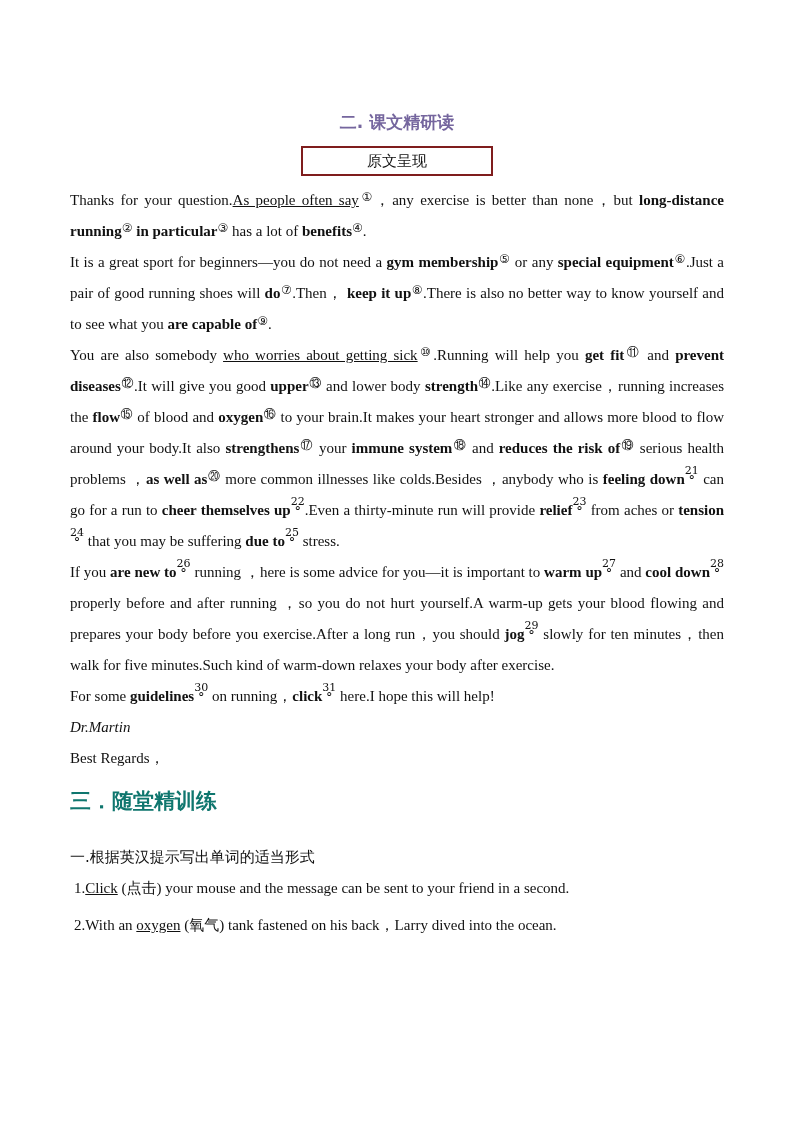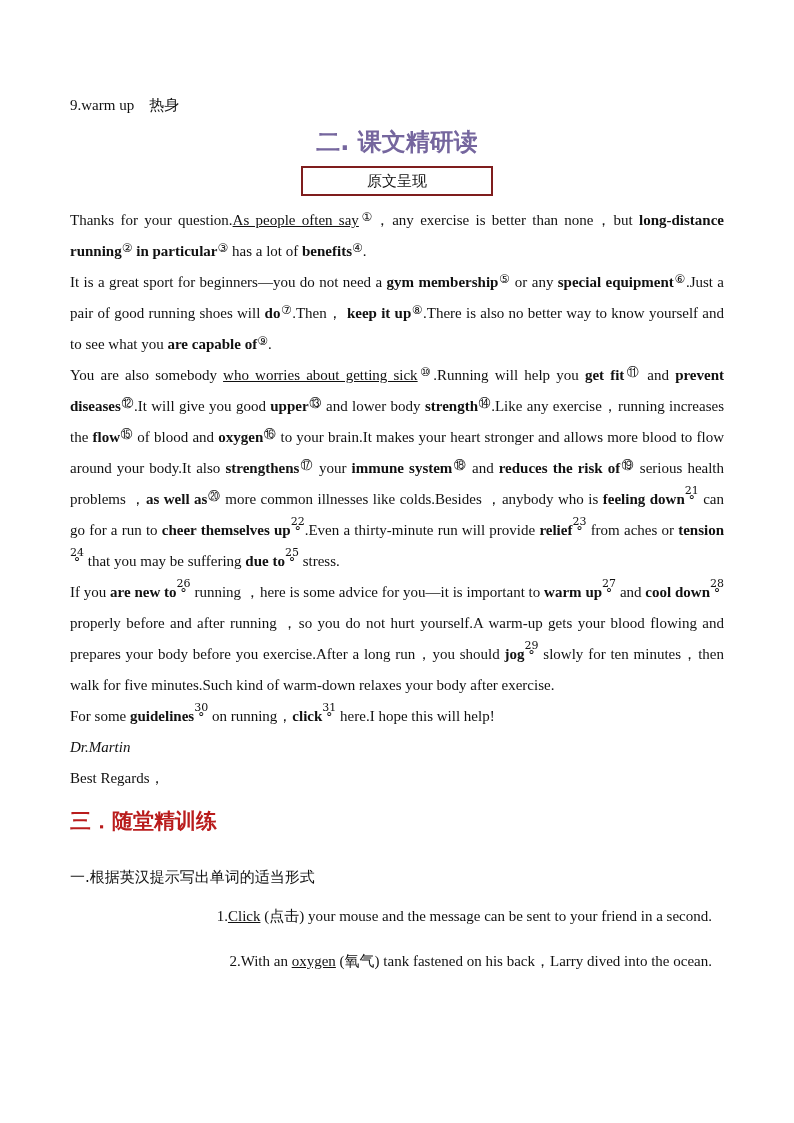--- a/index.html
+++ b/index.html
@@ -22,21 +22,21 @@
   }
   .topline {
     font-size: 15px;
     line-height: 20px;
     white-space: pre;
   }
   .h2 {
     text-align: center;
     color: #75669e;
     font-weight: bold;
-    font-size: 24px;
+    font-size: 17px;
     line-height: 28px;
     margin-top: 13px;
     font-family: "DejaVu Sans", "Liberation Sans", sans-serif;
   }
   .present-box {
     width: 188px;
     margin: 10px auto 0 auto;
     border: 2px solid #7f1d1d;
     text-align: center;
     font-size: 15px;
@@ -65,45 +65,44 @@
   .ns {
     display: inline-block;
     vertical-align: -1px;
     text-align: center;
     font-weight: normal;
     font-family: "DejaVu Serif", serif;
   }
   .ns .n { display: block; font-size: 11px; line-height: 11px; }
   .ns .o { display: block; font-size: 13px; line-height: 9px; }
   .h3 {
-    color: #b91c1c;
+    color: #0f766e;
     font-weight: bold;
     font-size: 21px;
     line-height: 26px;
     margin-top: 14px;
     font-family: "DejaVu Sans", "Liberation Sans", sans-serif;
   }
   .ex-intro {
     margin-top: 32px;
     font-size: 15px;
     line-height: 22px;
     font-family: "DejaVu Sans", "Liberation Sans", sans-serif;
   }
   .exercises p {
-    margin: 12px;
+    margin: 4px;
     font-size: 15px;
     line-height: 33px;
-    text-align: right;
+    text-align: left;
   }
 </style>
 </head>
 <body>
 
 <div class="page">
-  <div class="topline">9.warm up　热身</div>
 
   <div class="h2">二. 课文精研读</div>
 
   <div class="present-box">
     <span>原文呈现</span>
   </div>
 
   <div class="letter" id="letter">
       <p><span class="">Thanks for your question.</span><span class="seg-u">As people often say</span><sup class="circ">①</sup><span class="">，any exercise is better than none，but </span><span class="seg-b">long-distance running</span><sup class="circ">②</sup><span class="seg-b"> in particular</span><sup class="circ">③</sup><span class=""> has a lot of </span><span class="seg-b">benefits</span><sup class="circ">④</sup><span class="">.</span></p>
       <p><span class="">It is a great sport for beginners—you do not need a </span><span class="seg-b">gym membership</span><sup class="circ">⑤</sup><span class=""> or any </span><span class="seg-b">special equipment</span><sup class="circ">⑥</sup><span class="">.Just a pair of good running shoes will </span><span class="seg-b">do</span><sup class="circ">⑦</sup><span class="">.Then， </span><span class="seg-b">keep it up</span><sup class="circ">⑧</sup><span class="">.There is also no better way to know yourself and to see what you </span><span class="seg-b">are capable of</span><sup class="circ">⑨</sup><span class="">.</span></p>

